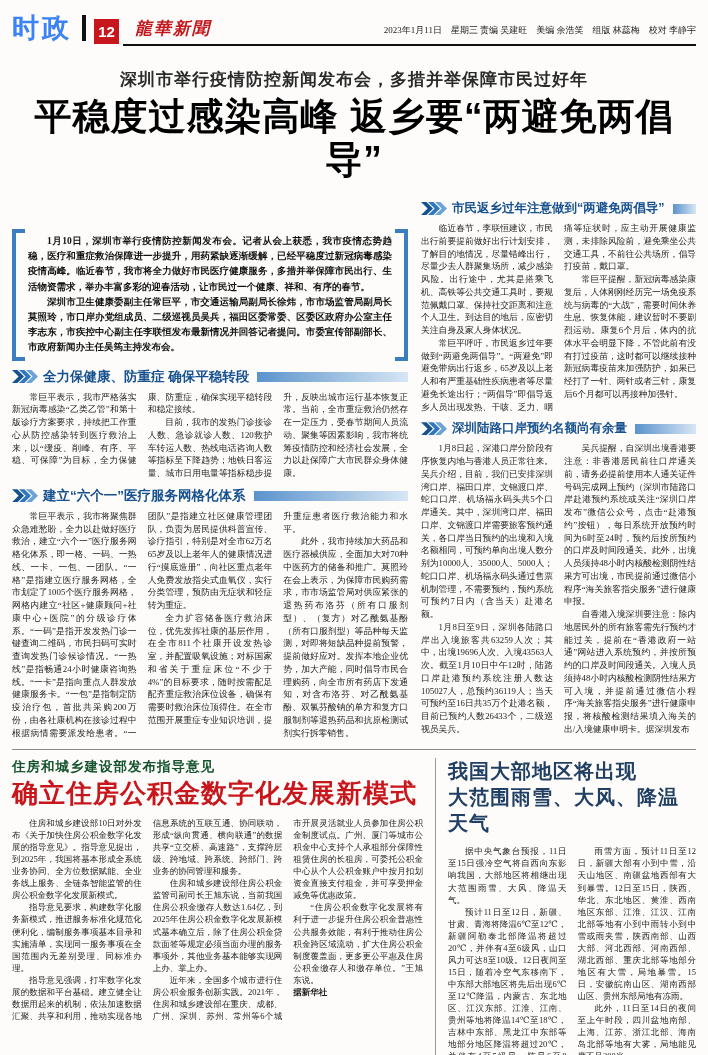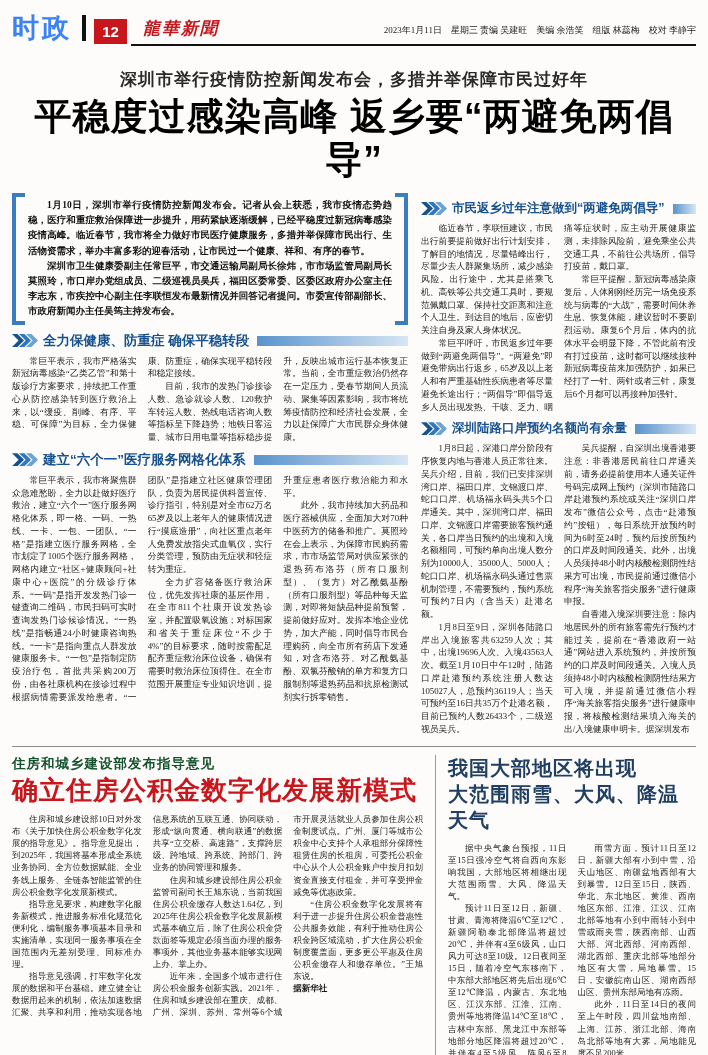--- a/index.html
+++ b/index.html
@@ -3,36 +3,36 @@
 <meta charset="utf-8">
 <style>
   html,body{margin:0;padding:0;background:#e8e6e1;}
   .page{position:relative;width:708px;height:1055px;background:#fdfcfa;overflow:hidden;
         font-family:"Liberation Serif","DejaVu Serif",serif;color:#1a1a1a;box-sizing:border-box;}
   
   .masthead{display:flex;align-items:flex-end;padding:10px 12px 0 12px;}
   .mh-left{display:flex;align-items:center;}
   .mh-section{font-family:"Liberation Sans","DejaVu Sans",sans-serif;font-size:27px;font-weight:900;letter-spacing:3px;color:#3b82f6;}
   .mh-bar{width:4px;height:26px;background:#111;margin:0 8px 0 10px;}
-  .pagenum{width:33px;height:25px;background:#c8161d;color:#fff;font-family:"Liberation Sans",sans-serif;
+  .pagenum{width:25px;height:25px;background:#c8161d;color:#fff;font-family:"Liberation Sans",sans-serif;
            font-size:15px;font-weight:700;display:flex;align-items:center;justify-content:center;margin-top:6px;text-align:center;}
   .mh-right{flex:1;display:flex;align-items:flex-end;border-bottom:2px solid #111;padding:0 0 7px 12px;margin-left:4px;}
   .paper-logo{color:#c4161c;font-size:17px;font-weight:900;font-style:italic;letter-spacing:2px;
               font-family:"Liberation Serif",serif;line-height:1;}
   .mh-credits{margin-left:auto;font-size:9px;color:#222;display:flex;gap:2px;white-space:nowrap;}
   
   .headline-block{text-align:center;margin:22px 10px 0 10px;}
   .kicker{font-size:17px;font-weight:700;color:#2a2a2a;letter-spacing:1px;}
   .headline{font-family:"Liberation Sans","DejaVu Sans",sans-serif;font-size:37px;font-weight:900;color:#000;
             letter-spacing:1px;margin-top:5px;line-height:1.15;}
   
   .main{display:flex;gap:13px;margin:12px 12px 0 12px;}
   .col-left{width:396px;flex:none;}
   .col-right{flex:1;min-width:0;}
-  .lead{position:relative;padding:5px 16px;margin-bottom:6px;}
+  .lead{position:relative;padding:5px 16px;margin-bottom:6px;margin-top:36px;}
   .lead:before,.lead:after{content:"";position:absolute;top:0;bottom:0;width:9px;}
   .lead:before{left:0;border-left:4px solid #3b7ec0;border-top:4px solid #3b7ec0;border-bottom:4px solid #3b7ec0;}
   .lead:after{right:0;border-right:4px solid #3b7ec0;border-top:4px solid #3b7ec0;border-bottom:4px solid #3b7ec0;}
   .lead p{margin:0;font-size:9.5px;font-weight:700;line-height:1.6;text-align:justify;text-indent:2em;color:#111;}
   .sec-head{display:flex;align-items:center;margin:7px 0 5px 0;}
   .chev{display:flex;align-items:center;margin-right:6px;}
   .chev i{display:block;width:12px;height:13px;margin-right:-5px;
           clip-path:polygon(0% 0%,45% 0%,100% 50%,45% 100%,0% 100%,55% 50%);}
   .chev i:nth-child(1){background:#14538f;}
   .chev i:nth-child(2){background:#2f78c0;}

